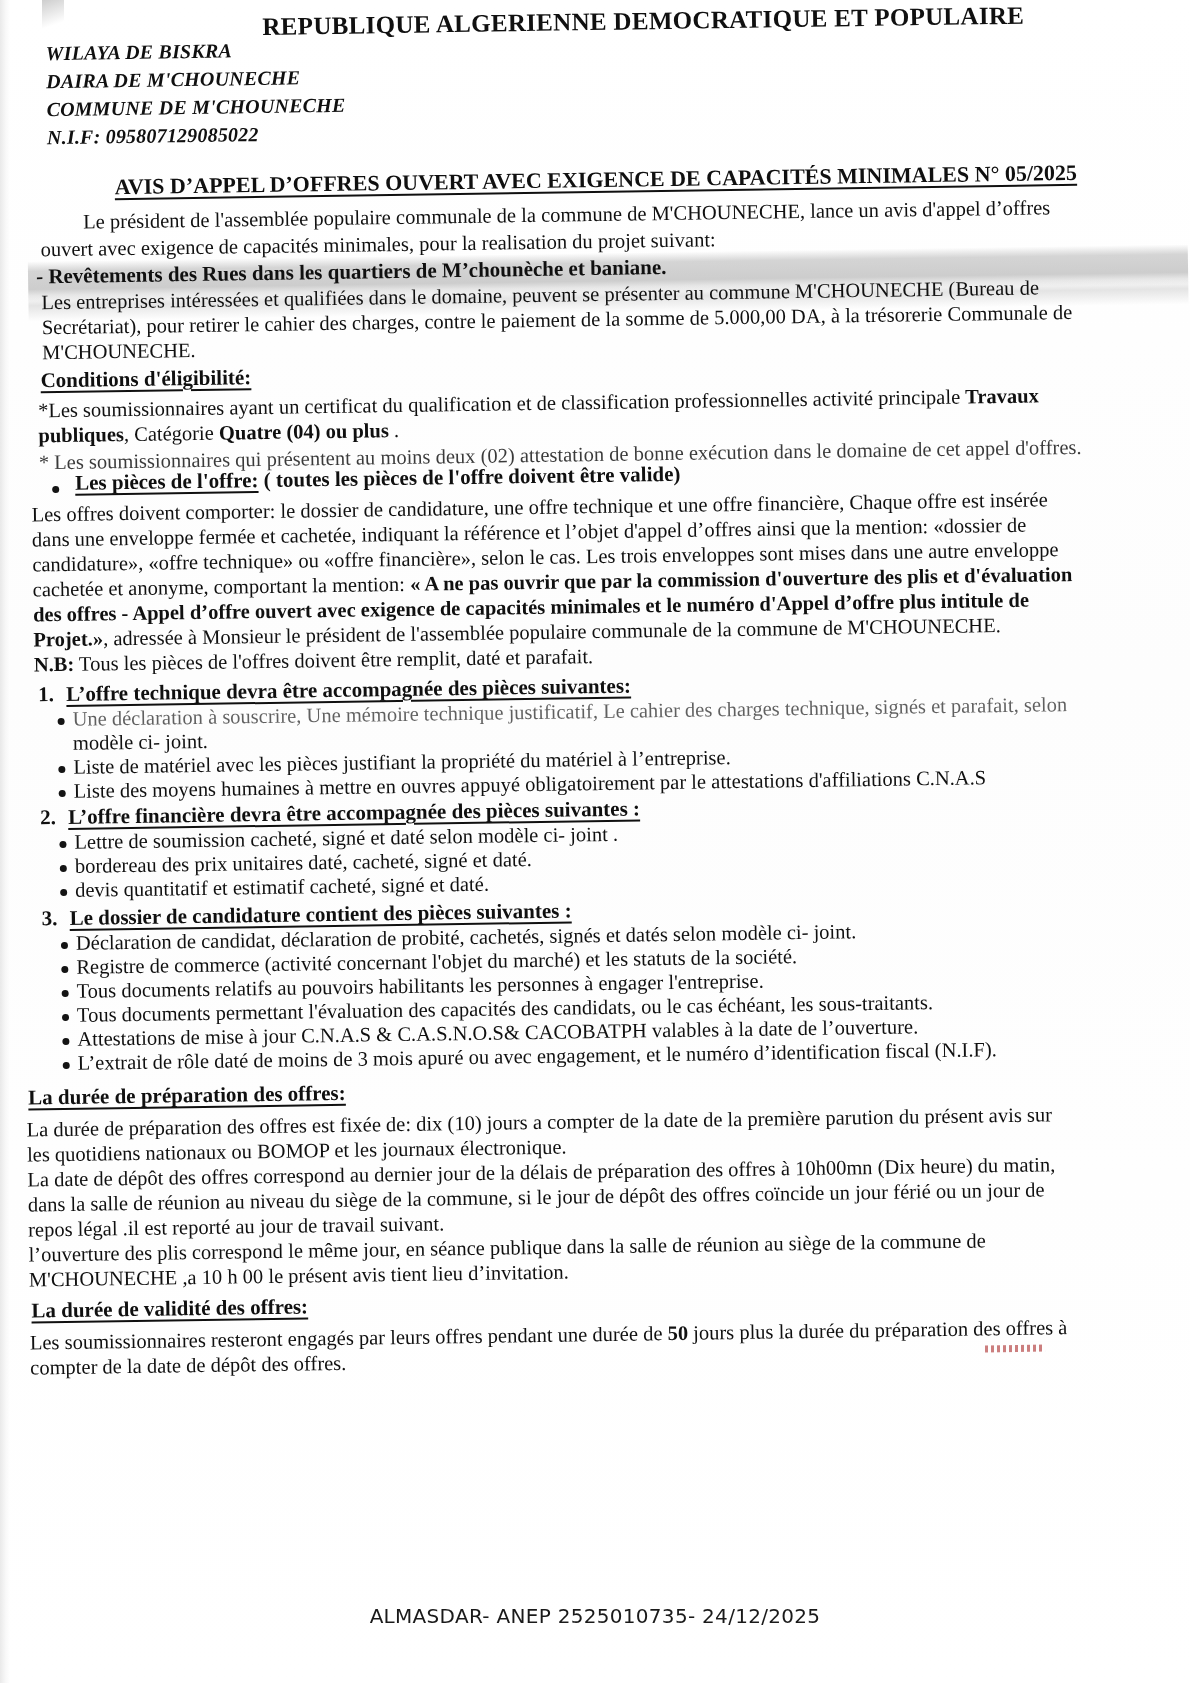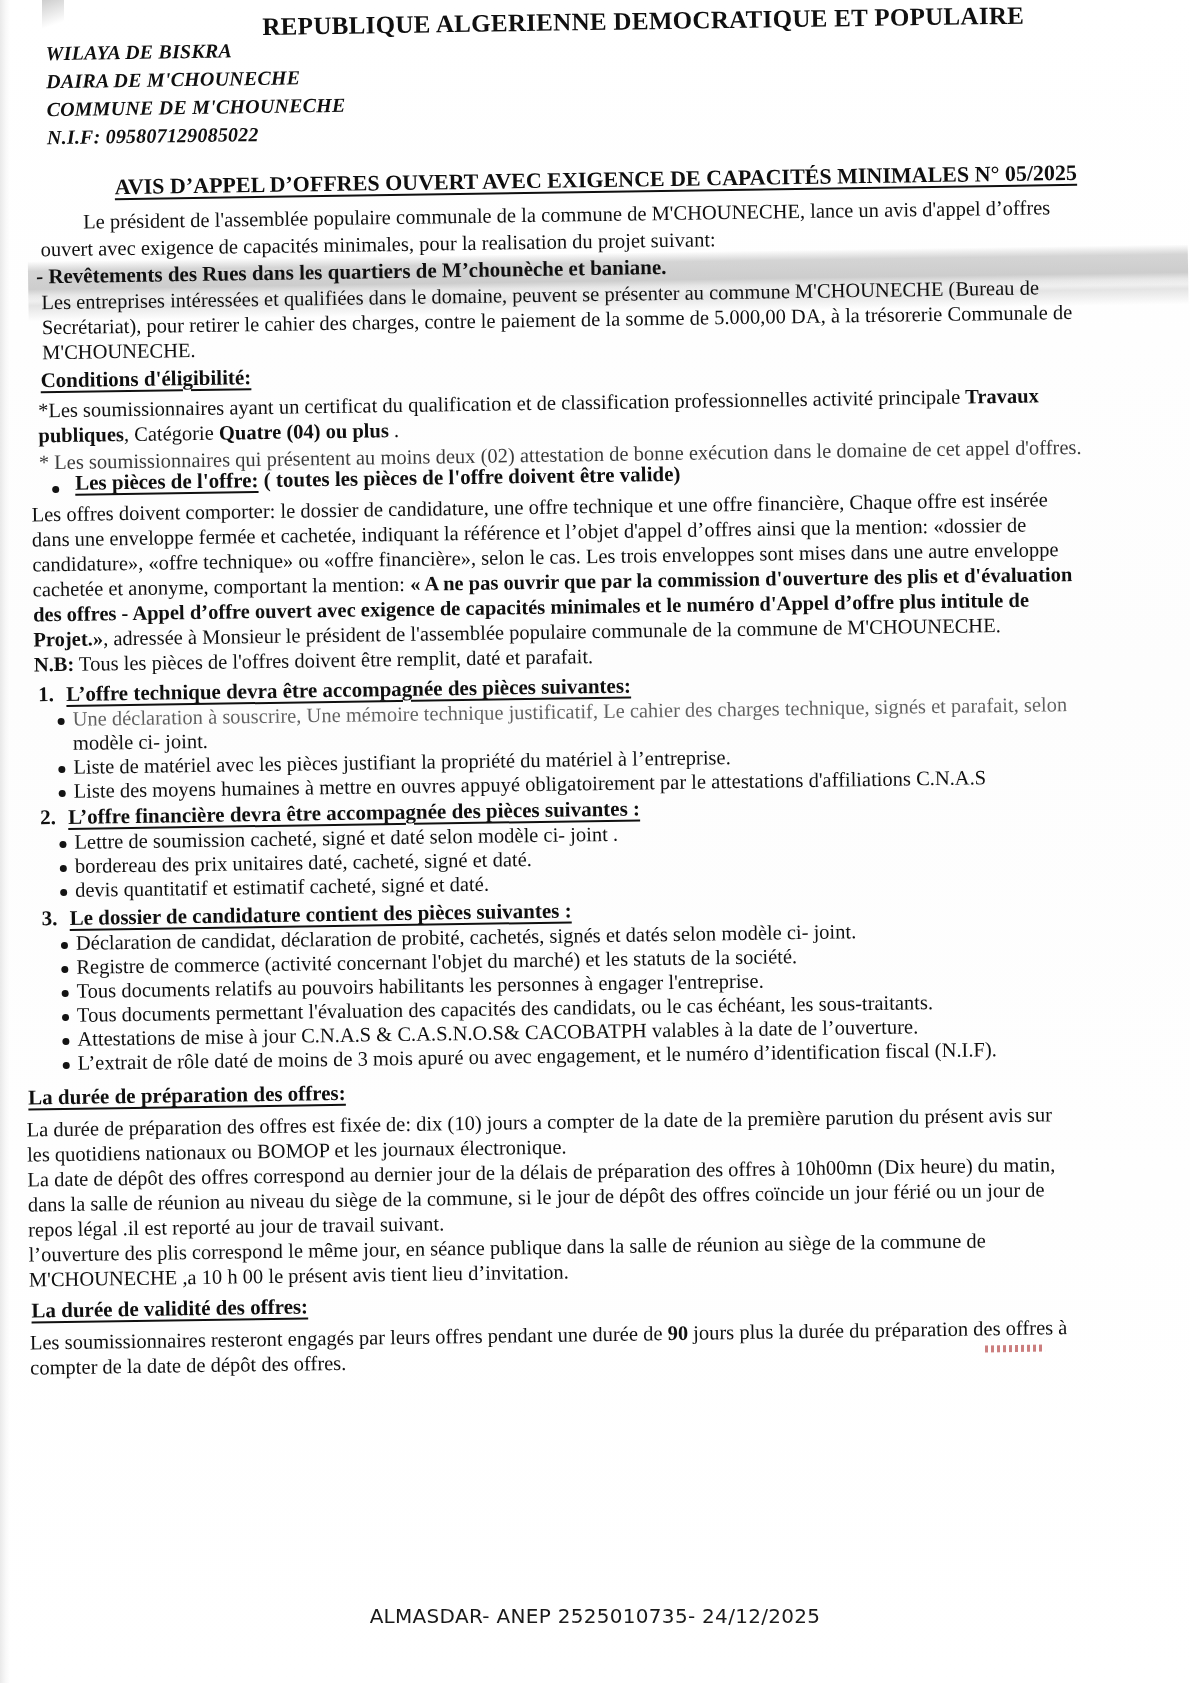--- a/index.html
+++ b/index.html
@@ -191,21 +191,21 @@
   <div class="line body" style="left:10px;top:1135px;">les  quotidiens nationaux ou BOMOP et les journaux électronique.</div>
   <div class="line body" style="left:10px;top:1160px;">La date de dépôt des offres correspond au dernier jour de la délais de préparation des offres  à 10h00mn  (Dix heure) du matin,</div>
   <div class="line body" style="left:10px;top:1185px;">dans la salle de réunion au  niveau du siège de la commune, si le jour de dépôt des offres coïncide un jour  férié ou un jour de</div>
   <div class="line body" style="left:10px;top:1210px;">repos légal .il est reporté au jour de travail suivant.</div>
   <div class="line body" style="left:10px;top:1235px;">l’ouverture des plis correspond  le même  jour, en séance publique dans la salle de réunion au siège de la commune de</div>
   <div class="line body" style="left:10px;top:1260px;">M'CHOUNECHE ,a 10 h 00  le présent avis tient lieu d’invitation.</div>
 
   <div class="line sec-head" style="left:12px;top:1290px;">La durée de validité des offres:</div>
 
   <div class="line body" style="left:10px;top:1323px;">
-    <span>Les soumissionnaires resteront engagés par leurs offres pendant une durée de </span><span class="b">90</span><span> jours plus la durée du préparation des offres à</span>
+    <span>Les soumissionnaires resteront engagés par leurs offres pendant une durée de </span><span class="b">50</span><span> jours plus la durée du préparation des offres à</span>
   </div>
   <div class="line body" style="left:10px;top:1348px;">compter de la date de dépôt des offres.</div>
 
 </div>
 
 <div class="redmark"></div>
 
 <div class="footer">ALMASDAR- ANEP 2525010735- 24/12/2025</div>
 
 </body></html>

